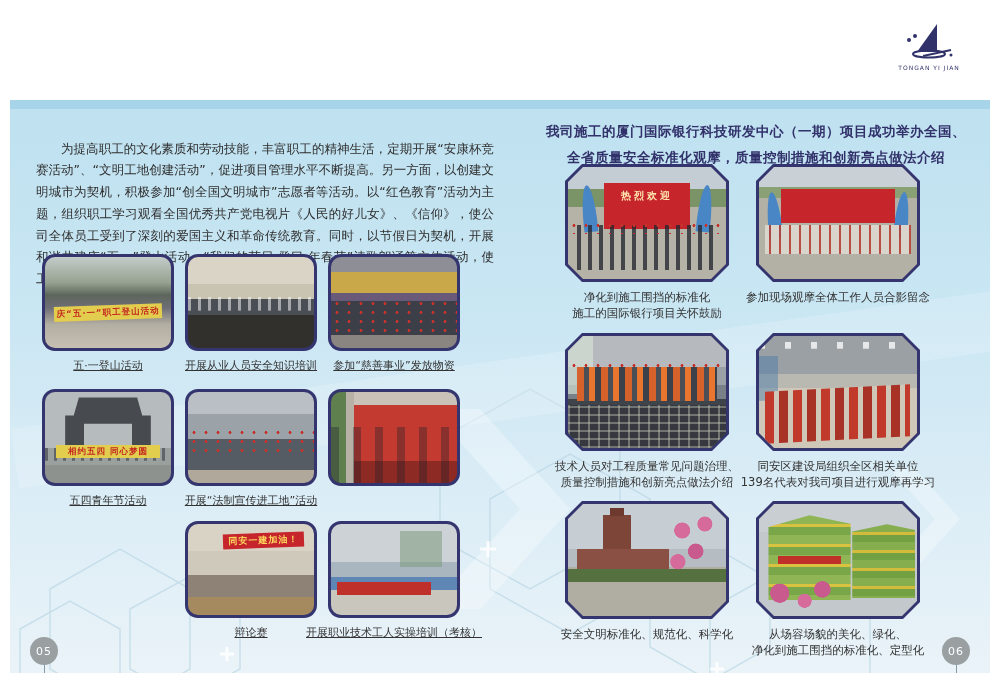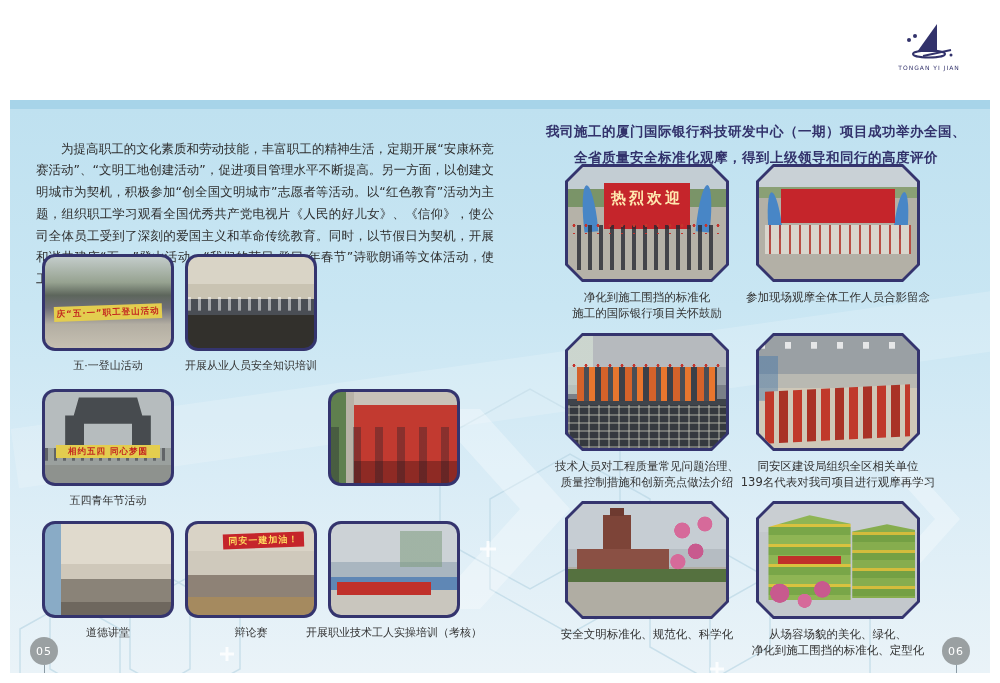--- a/index.html
+++ b/index.html
@@ -22,21 +22,21 @@
   
   .headline{position:absolute;left:518px;top:10px;width:456px;text-align:center;
             font-size:13.5px;font-weight:bold;color:#32326b;line-height:1.9;white-space:pre-line;letter-spacing:.5px;}
 
   
   figure{margin:0;}
   .lcell{position:absolute;width:132px;}
   .lframe{position:relative;width:132px;height:97px;background:#34346e;border-radius:13px;}
   .lframe .scene{position:absolute;inset:3px;border-radius:10px;overflow:hidden;}
   .lcap{position:relative;width:190px;left:-29px;margin-top:7px;text-align:center;
-        font-size:11px;color:#333;white-space:pre-line;}
+        font-size:11px;color:#333;white-space:pre-line;text-decoration:underline;}
 
   .rcell{position:absolute;width:164px;}
   .rframe{position:relative;width:164px;height:118px;background:#34346e;
           clip-path:polygon(17px 0,147px 0,164px 17px,164px 101px,147px 118px,17px 118px,0 101px,0 17px);}
   .rframe .scene{position:absolute;inset:3px;overflow:hidden;
           clip-path:polygon(15px 0,143px 0,158px 15px,158px 97px,143px 112px,15px 112px,0 97px,0 15px);}
   .rcap{position:relative;width:230px;left:-33px;margin-top:7px;text-align:center;
         font-size:11.5px;color:#333;line-height:1.4;white-space:pre-line;}
 
   .scene i{position:absolute;display:block;}
@@ -73,21 +73,21 @@
   .s-l3b .bn{left:28%;top:10%;width:64%;height:17%;transform:rotate(-2deg);}
   .s-l3c{background:
      linear-gradient(90deg,transparent 55%,rgba(125,155,125,.55) 55% 88%,transparent 88%) 0 12%/100% 40% no-repeat,
      linear-gradient(180deg,#ccd2d6 0 42%,#a9b6c0 42% 58%,#5f87b5 58% 72%,#c9c6be 72% 100%);}
   .s-l3c .strip{left:5%;top:64%;width:74%;height:14%;background:#c0302a;}
 
   
   .sail{width:9%;height:42%;background:#4886c6;border-radius:50% 50% 0 0/90% 90% 0 0;}
   .s-r1a{background:linear-gradient(180deg,#c3cdd3 0 20%,#7a9468 20% 36%,#b5b2a8 36% 100%);}
   .s-r1a .board{left:23%;top:14%;width:54%;height:36%;background:#c5252b;color:#ffe9b0;
-     font-size:15px;font-weight:bold;letter-spacing:3px;display:flex;align-items:flex-start;justify-content:center;padding-top:6px;}
+     font-size:10px;font-weight:bold;letter-spacing:3px;display:flex;align-items:flex-start;justify-content:center;padding-top:6px;}
   .s-r1a .sl{left:9%;top:16%;transform:rotate(-6deg);} .s-r1a .sr{right:9%;top:16%;transform:rotate(6deg);}
   .s-r1a .crowd{left:6%;right:6%;top:52%;height:40%;
      background:repeating-linear-gradient(90deg,rgba(35,38,48,.78) 0 4px,transparent 4px 11px);}
   .s-r1a .dots{top:48%;height:12%;}
   .s-r1b{background:linear-gradient(180deg,#c9d1d6 0 18%,#8aa075 18% 28%,#b3b0a6 28% 100%);}
   .s-r1b .board{left:14%;top:20%;width:72%;height:30%;background:#c5252b;}
   .s-r1b .sl{left:5%;top:22%;transform:rotate(-6deg);} .s-r1b .sr{right:5%;top:22%;transform:rotate(6deg);}
   .s-r1b .crowd{left:4%;right:4%;top:52%;height:26%;
      background:repeating-linear-gradient(90deg,#d9d5cc 0 4px,rgba(185,60,50,.85) 4px 6px,#d9d5cc 6px 10px);}
   .s-r2a{background:
@@ -174,62 +174,72 @@
           <path d="M640,500 h16 M648,492 v16"></path>
           <path d="M700,560 h14 M707,553 v14"></path>
           <path d="M210,545 h14 M217,538 v14"></path>
         </g>
         <rect x="0" y="250" width="1000" height="60" fill="rgba(255,255,255,0.18)" transform="rotate(-8 500 280)"></rect>
       </svg>
 
       <p class="intro">为提高职工的文化素质和劳动技能，丰富职工的精神生活，定期开展“安康杯竞赛活动”、“文明工地创建活动”，促进项目管理水平不断提高。另一方面，以创建文明城市为契机，积极参加“创全国文明城市”志愿者等活动。以“红色教育”活动为主题，组织职工学习观看全国优秀共产党电视片《人民的好儿女》、《信仰》，使公司全体员工受到了深刻的爱国主义和革命传统教育。同时，以节假日为契机，开展和谐共建庆“五一”登山活动、“我们的节日·癸巳·年春节”诗歌朗诵等文体活动，使工作人员张弛有度。</p>
 
       <div class="headline">我司施工的厦门国际银行科技研发中心（一期）项目成功举办全国、
-全省质量安全标准化观摩，得到上级领导和同行的高度评价</div>
+全省质量安全标准化观摩，质量控制措施和创新亮点做法介绍</div>
 
       <figure class="lcell" style="left:32px;top:145px">
         <div class="lframe">
           <div class="scene s-l1a">
             <span class="bn bn-yel">庆“五·一”职工登山活动</span>
           </div>
         </div>
         <figcaption class="lcap">五·一登山活动</figcaption>
       </figure>
 
       <figure class="lcell" style="left:175px;top:145px">
         <div class="lframe">
           <div class="scene s-l1b"></div>
         </div>
         <figcaption class="lcap">开展从业人员安全知识培训</figcaption>
       </figure>
 
+      <figure class="lcell" style="left:318px;top:145px">
+        <div class="lframe">
+          <div class="scene s-l1c">
+              <i class="dots"></i>
+            </div>
+        </div>
+        <figcaption class="lcap">参加“慈善事业”发放物资</figcaption>
+      </figure>
 
       <figure class="lcell" style="left:32px;top:280px">
         <div class="lframe">
           <div class="scene s-l2a">
             <i class="arch"></i>
             <span class="bn bn-yel">相约五四 同心梦圆</span>
           </div>
         </div>
         <figcaption class="lcap">五四青年节活动</figcaption>
       </figure>
 
+      <figure class="lcell" style="left:175px;top:280px">
+        <div class="lframe">
+          <div class="scene s-l2b">
+              <i class="dots"></i>
+            </div>
+        </div>
+        <figcaption class="lcap">开展“法制宣传进工地”活动</figcaption>
+      </figure>
 
       <figure class="lcell" style="left:318px;top:280px">
         <div class="lframe">
           <div class="scene s-l2c"></div>
         </div>
       </figure>
 
-      <figure class="lcell" style="left:32px;top:412px">
-        <div class="lframe">
-          <div class="scene s-l3a"></div>
-        </div>
-        <figcaption class="lcap">道德讲堂</figcaption>
-      </figure>
 
       <figure class="lcell" style="left:175px;top:412px">
         <div class="lframe">
           <div class="scene s-l3b">
             <span class="bn bn-red">同安一建加油！</span>
           </div>
         </div>
         <figcaption class="lcap">辩论赛</figcaption>
       </figure>
 

